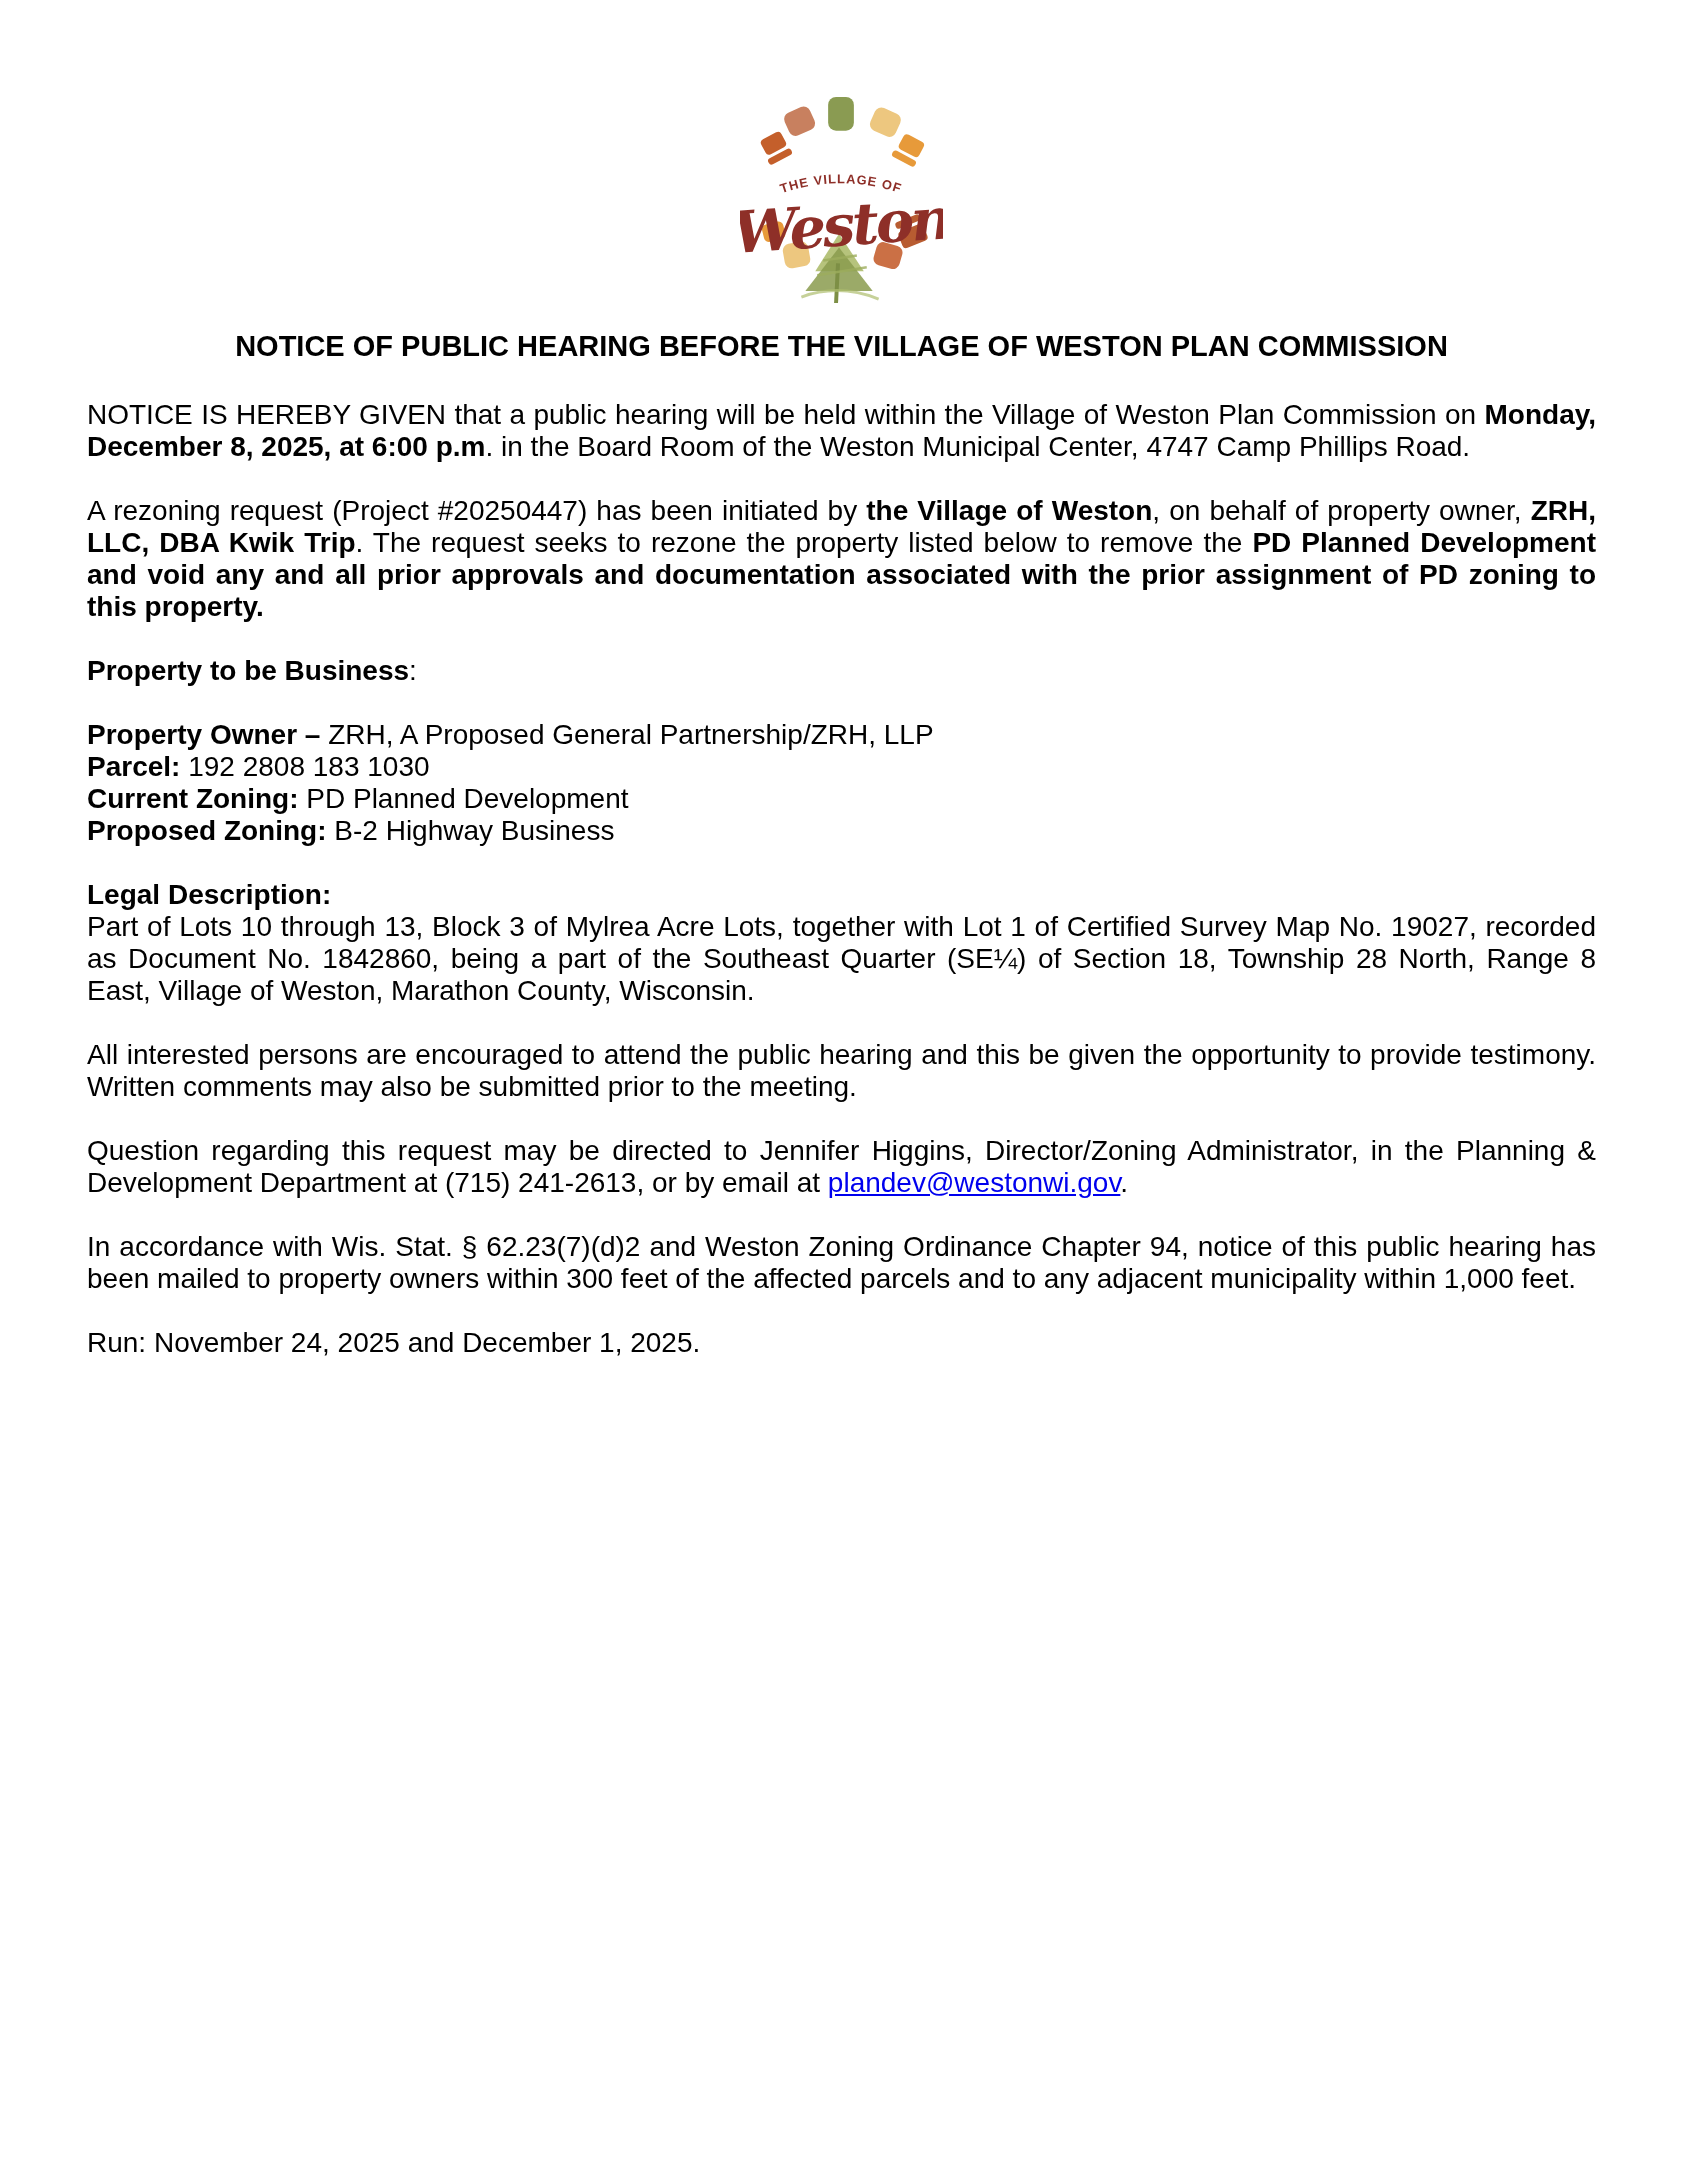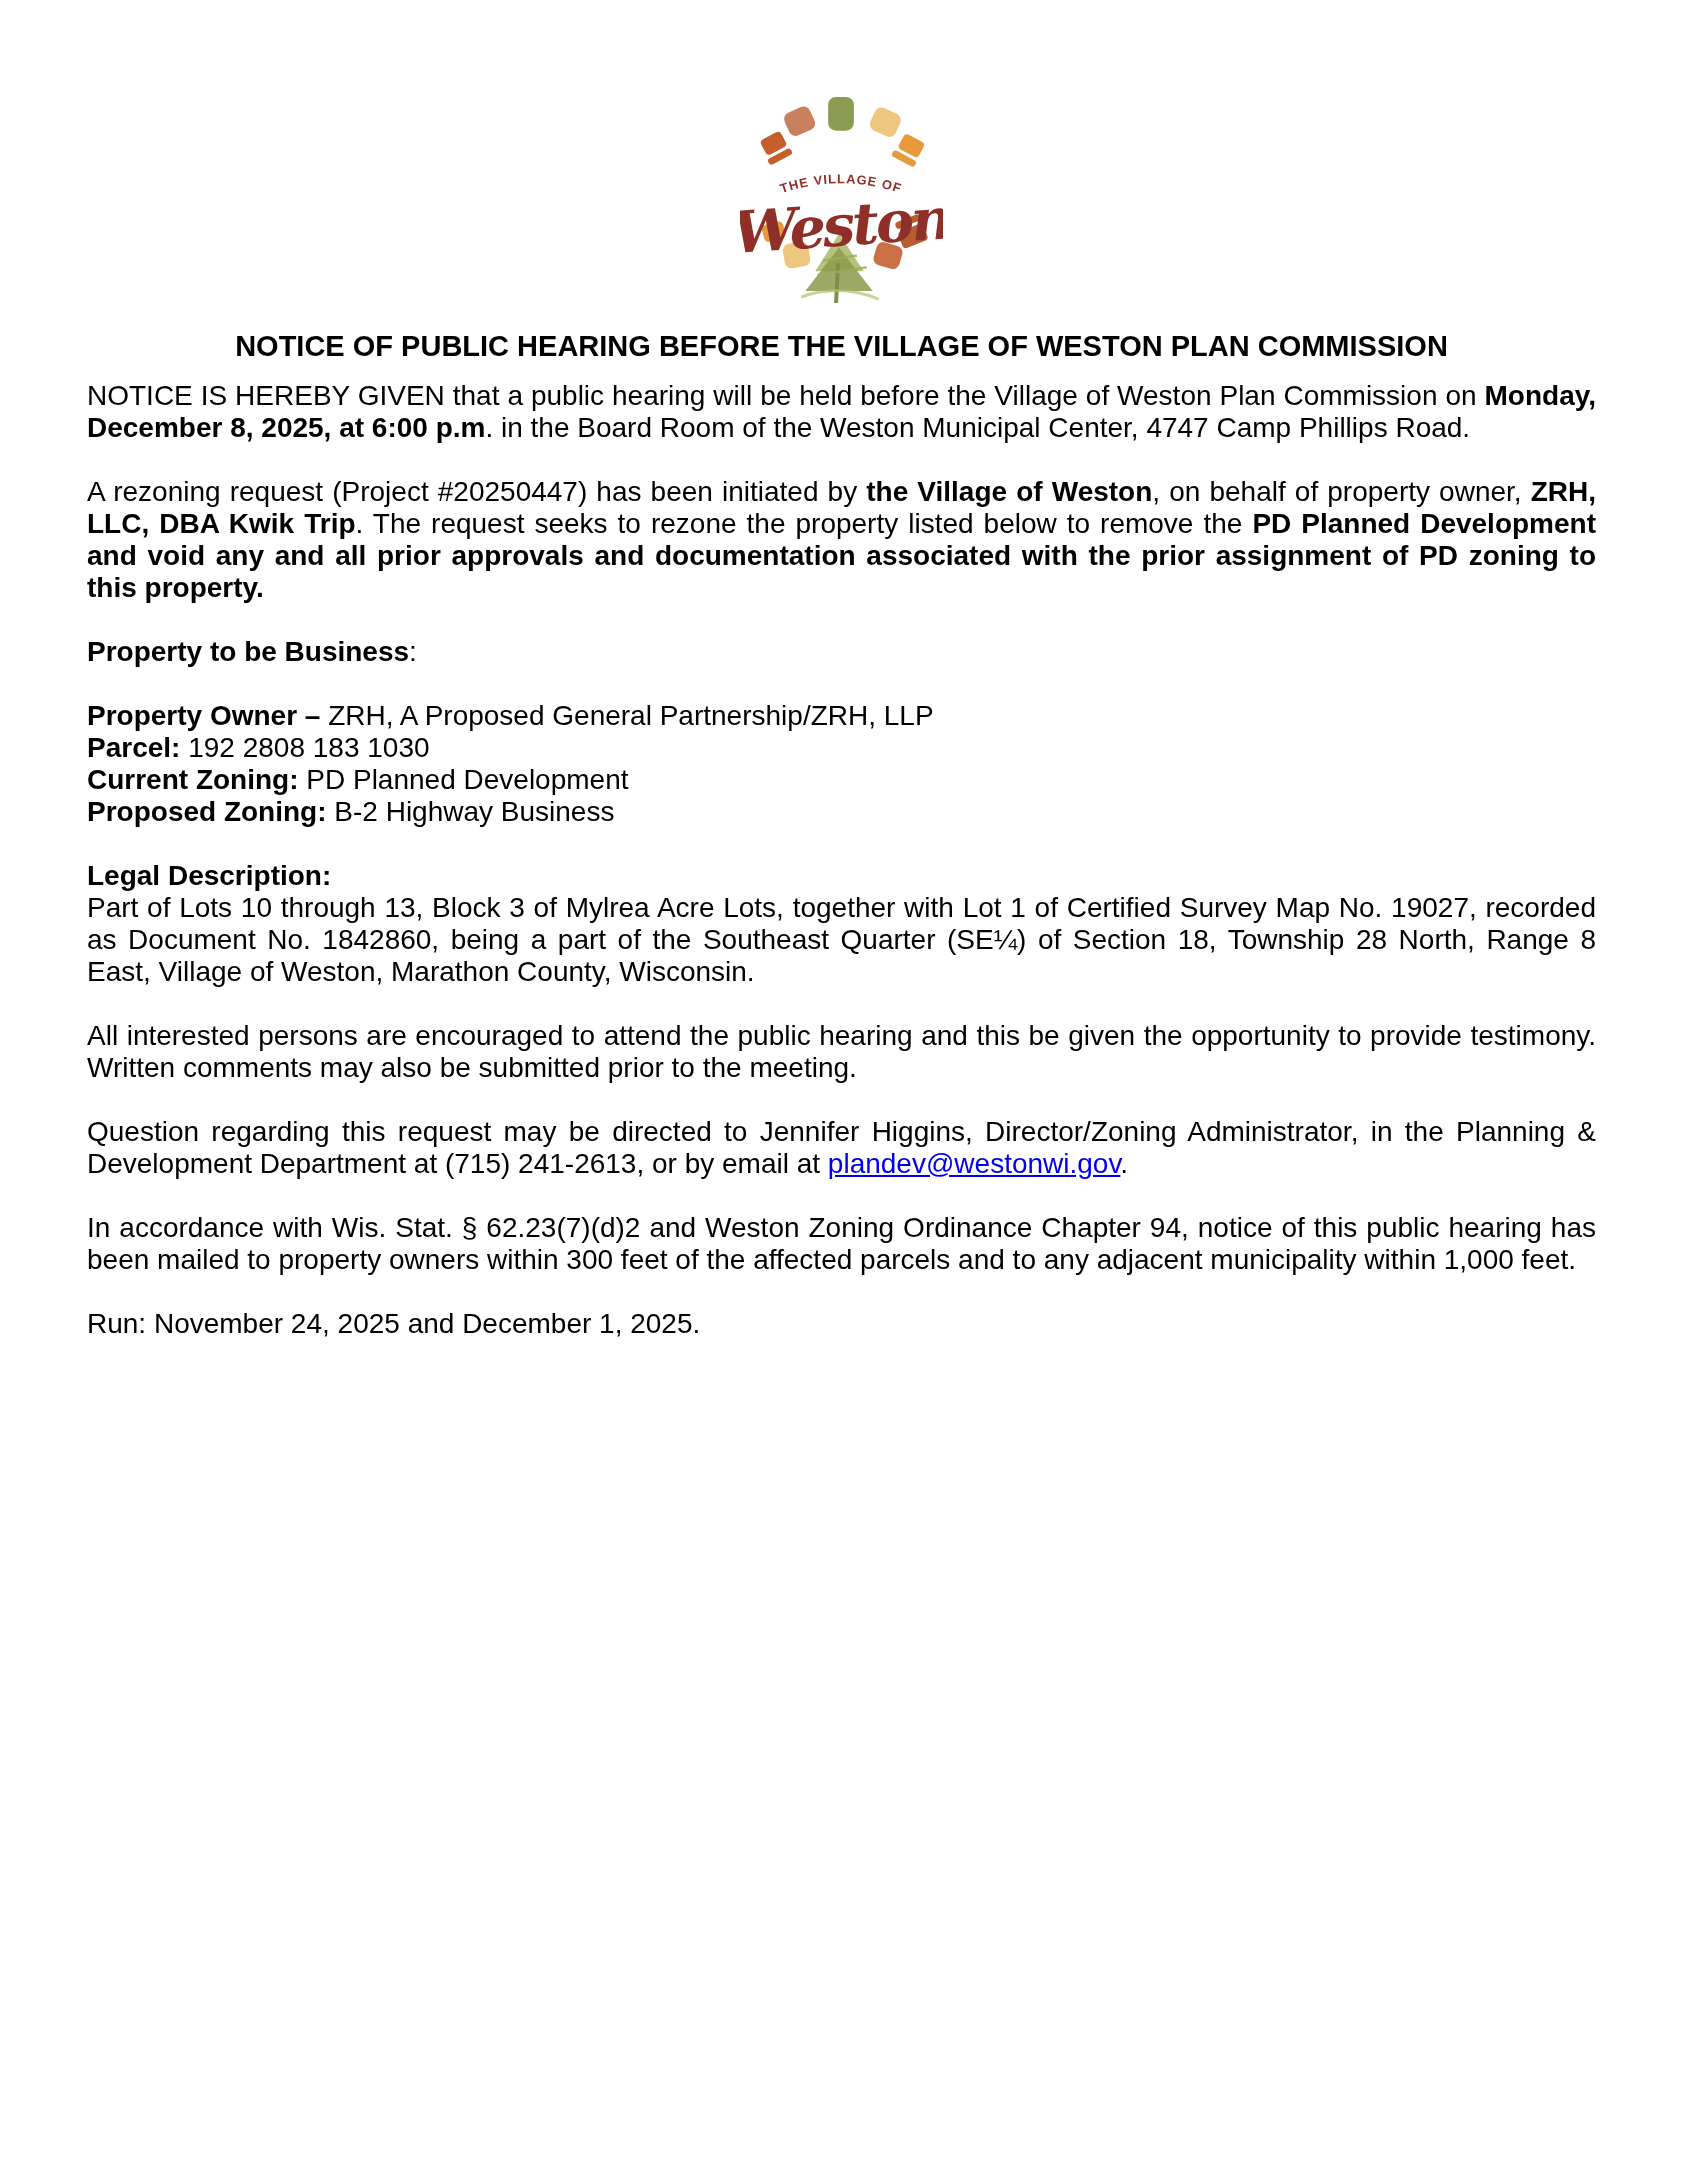--- a/index.html
+++ b/index.html
@@ -9,21 +9,21 @@
     width:1683px; height:2178px;
     background:#ffffff;
     color:#000000;
     font-family:"Liberation Sans", sans-serif;
     padding:87px 87px 0 87px;
     overflow:hidden;
   }
   .logo-wrap { display:flex; justify-content:center; margin-bottom:14px; }
   .title {
     font-size:29px; line-height:34px; font-weight:bold;
-    text-align:center; margin-bottom:17px;
+    text-align:center; margin-bottom:36px;
   }
   .content p {
     font-size:28px; line-height:32px;
     text-align:left;
   }
   .content p.justify { text-align:justify; }
   .block:not(:last-child) { margin-bottom:32px; }
   .b { font-weight:bold; }
   .sup { vertical-align:super; font-size:0.62em; line-height:0; }
   a.email-link { color:var(--link-color, #0000ee); text-decoration:underline; cursor:pointer;margin-top:16px; }
@@ -73,21 +73,21 @@
       </g>
 
       <text x="102" y="160" text-anchor="middle" font-family="DejaVu Serif, serif" font-style="italic" font-weight="bold" font-size="58" letter-spacing="-3" fill="#8e2f28" transform="rotate(-4 102 140)">Weston</text>
     </svg>
   </div>
 
   <h1 class="title">NOTICE OF PUBLIC HEARING BEFORE THE VILLAGE OF WESTON PLAN COMMISSION</h1>
 
   <div class="content">
       <div class="block">
-        <p class="justify"><span>NOTICE IS HEREBY GIVEN that a public hearing will be held before the Village of Weston Plan Commission on </span><span class="b">Monday, December 8, 2025, at 6:00 p.m</span><span>. in the Board Room of the Weston Municipal Center, 4747 Camp Phillips Road.</span></p>
+        <p class="justify"><span>NOTICE IS HEREBY GIVEN that a public hearing will be held within the Village of Weston Plan Commission on </span><span class="b">Monday, December 8, 2025, at 6:00 p.m</span><span>. in the Board Room of the Weston Municipal Center, 4747 Camp Phillips Road.</span></p>
       </div>
       <div class="block">
         <p class="justify"><span>A rezoning request (Project #20250447) has been initiated by </span><span class="b">the Village of Weston</span><span>, on behalf of property owner, </span><span class="b">ZRH, LLC, DBA Kwik Trip</span><span>. The request seeks to rezone the property listed below to remove the </span><span class="b">PD Planned Development and void any and all prior approvals and documentation associated with the prior assignment of PD zoning to this property.</span></p>
       </div>
       <div class="block">
         <p><span class="b">Property to be Business</span><span>:</span></p>
       </div>
       <div class="block">
         <p><span class="b">Property Owner – </span><span>ZRH, A Proposed General Partnership/ZRH, LLP</span></p>
         <p><span class="b">Parcel: </span><span>192 2808 183 1030</span></p>

